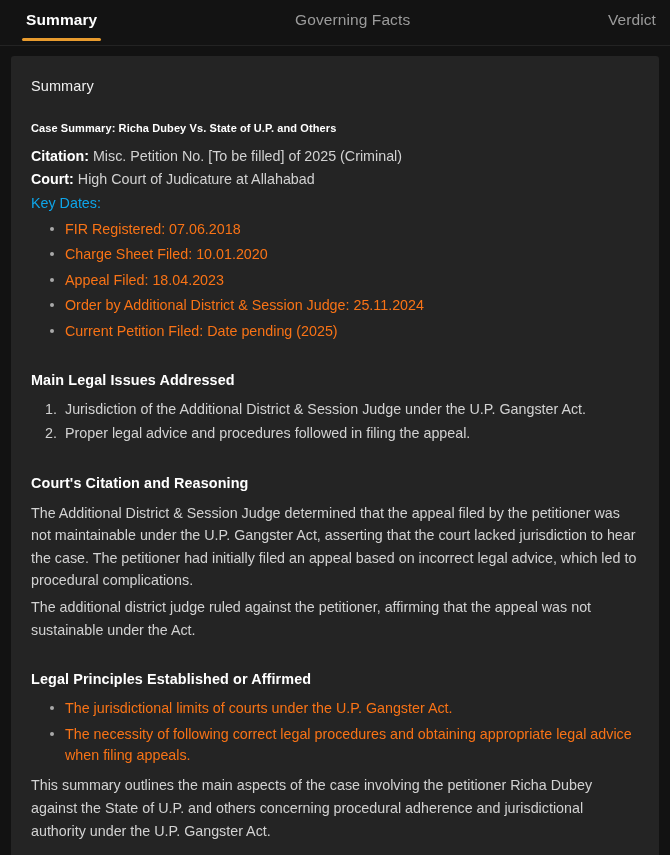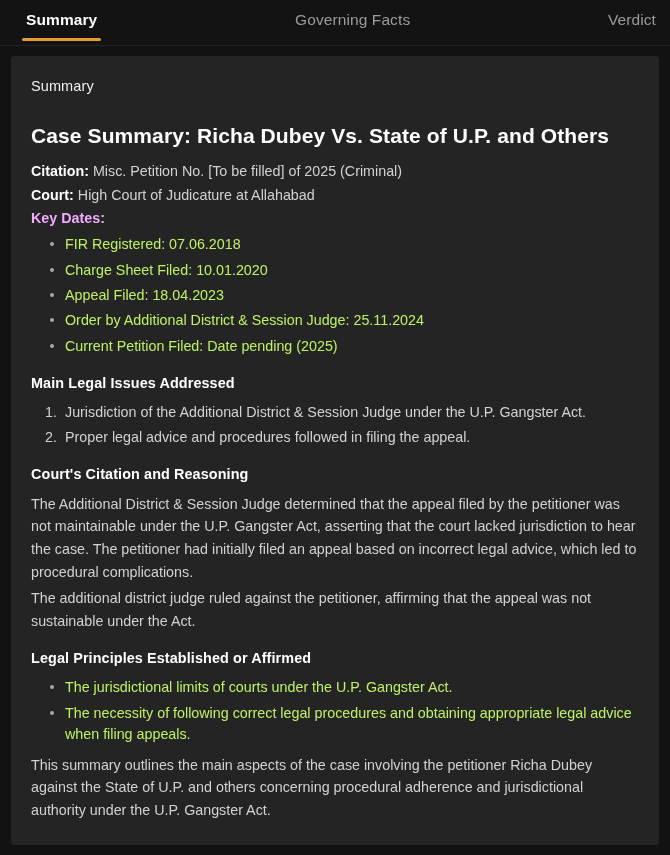--- a/index.html
+++ b/index.html
@@ -64,53 +64,53 @@
     font-size: 14.5px;
     color: #efefef;
     margin: 0 0 26px 0;
     letter-spacing: 0.1px;
   }
 
   
   .doc { color: #d2d2d2; font-size: 14.3px; line-height: 1.52; }
 
   .doc h3 {
-    font-size: 21px;
+    font-size: 11px;
     color: #ffffff;
     font-weight: bold;
     margin: 0 0 9px 0;
     letter-spacing: 0.1px;
   }
   .doc h4 {
     font-size: 14.4px;
     color: #ffffff;
     font-weight: bold;
-    margin: 16px 0 7px 0;
+    margin: 28px 0 7px 0;
     letter-spacing: 0.1px;
   }
   .doc p {
     margin: 0 0 9px 0;
     color: #d2d2d2;
   }
   .doc p.para { margin: 0 0 4px 0; line-height: 1.58; }
   .doc .kv { margin: 0 0 2px 0; }
   .doc .kv b { color: #ffffff; font-weight: bold; }
-  .doc .dates-label { margin: 2px 0 4px 0; color: #f0abfc; font-weight: bold; }
+  .doc .dates-label { margin: 2px 0 4px 0; color: #0ea5e9; font-weight: normal; }
 
   ul.bul, ol.num {
     margin: 2px 0 8px 0;
     padding-left: 26px;
   }
   ul.bul { list-style: none; padding-left: 16px; }
   ul.bul li {
     position: relative;
     padding-left: 18px;
     margin: 0 4px 4px 0;
     line-height: 1.5;
-    color: #bef264;
+    color: #f97316;
   }
   ul.bul li::before {
     content: "";
     position: absolute;
     left: 3px;
     top: 8px;
     width: 4px;
     height: 4px;
     border-radius: 50%;
     background: #a9a9a9;

